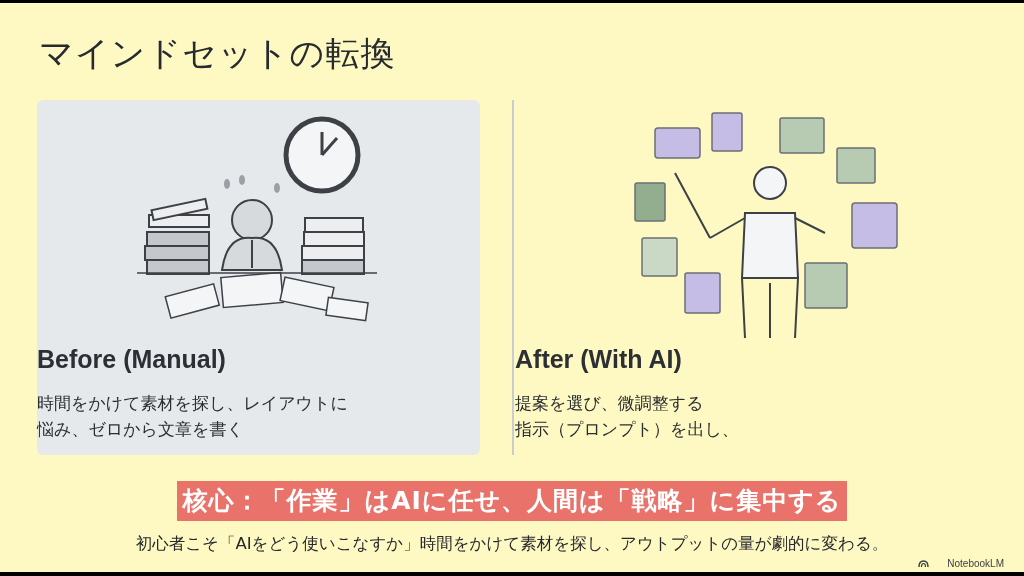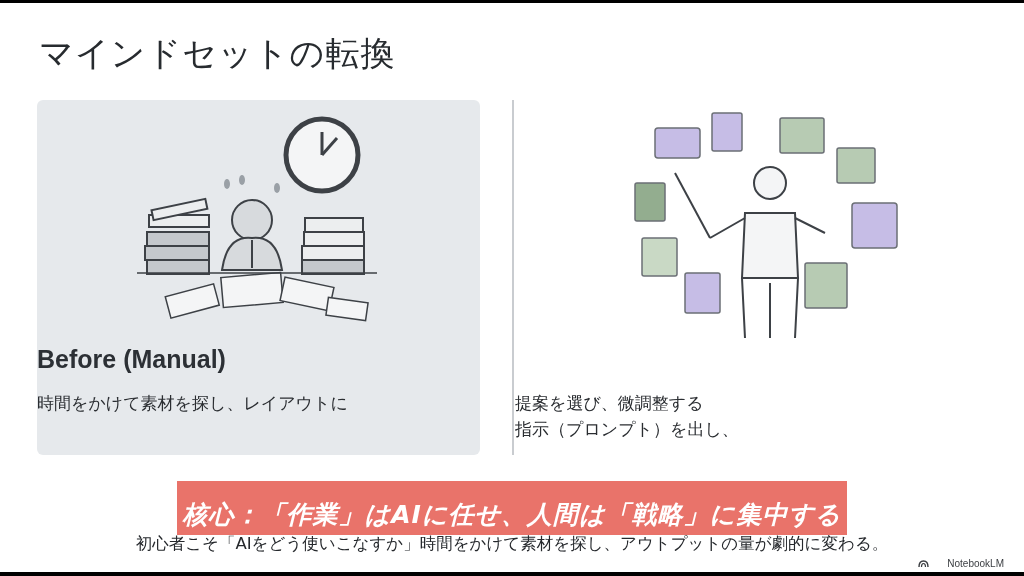--- a/index.html
+++ b/index.html
@@ -1,26 +1,26 @@
 <!DOCTYPE html>
 <html><head>
   <meta charset="utf-8">
   <style>
     html, body { margin: 0; padding: 0; background: #000; }
     body { width: 1024px; height: 576px; overflow: hidden; position: relative; font-family: "DejaVu Sans", "Liberation Sans", sans-serif; }
-    .slide { position: absolute; left: 0; top: 3px; width: 1024px; height: 570px; background: #ffffff; }
+    .slide { position: absolute; left: 0; top: 3px; width: 1024px; height: 570px; background: #fef9c3; }
     .title { position: absolute; left: 39px; top: 28px; font-size: 34px; color: #272b2f; letter-spacing: 1px; font-weight: 500; }
     .panel-left { position: absolute; left: 37px; top: 97px; width: 443px; height: 355px; background: #e6e9ec; border-radius: 6px; }
     .divider { position: absolute; left: 512px; top: 97px; width: 2px; height: 355px; background: #c9ccd0; }
     .panel-right { position: absolute; left: 520px; top: 97px; width: 480px; height: 355px; }
     .card-heading { position: absolute; width: 100%; text-align: left; font-family: "Liberation Sans", sans-serif; font-weight: bold; font-size: 25px; color: #2c3035; }
     .card-body { position: absolute; width: 100%; font-size: 17px; line-height: 26px; color: #2a2d31; }
     .illus { position: absolute; }
     .highlight-wrap { position: absolute; left: 0; top: 478px; width: 1024px; text-align: center; }
-    .highlight { display: inline-block; background: #e9736a; color: #ffffff; font-size: 25px; font-weight: bold; padding: 17px 6px 3px; line-height: 34px; letter-spacing: 1px; font-style: italic; }
+    .highlight { display: inline-block; background: #e9736a; color: #ffffff; font-size: 25px; font-weight: bold; padding: 3px 6px 3px; line-height: 34px; letter-spacing: 1px; }
     .subtext { position: absolute; left: 0; top: 530px; width: 1024px; text-align: center; font-size: 16.5px; color: #25282c; }
     .brand { position: absolute; right: 20px; top: 555px; font-family: "Liberation Sans", sans-serif; font-size: 10px; color: #3a3d41; display: flex; align-items: center; gap: 18px; }
     .bottom-bar { position: absolute; left: 0; bottom: 0; width: 1024px; height: 4px; background: #000; }
   </style>
 </head>
 <body>
 
 <div class="slide">
   <div class="title">マインドセットの転換</div>
 
@@ -64,20 +64,21 @@
         <rect x="95" y="165" width="60" height="30" transform="rotate(-5 125 180)"></rect>
         <rect x="40" y="180" width="50" height="22" transform="rotate(-15 65 190)"></rect>
         <rect x="155" y="172" width="50" height="24" transform="rotate(12 180 184)"></rect>
         <rect x="200" y="190" width="40" height="18" transform="rotate(8 220 199)"></rect>
       </g>
       <line x1="10" y1="163" x2="250" y2="163" stroke="#3d4146" stroke-width="1.5"></line>
     </svg>
     <div class="card-heading" style="top:245px">Before (Manual)</div>
     <div class="card-body" style="top:290px">
       <div>時間をかけて素材を探し、レイアウトに</div>
+      <div>悩み、ゼロから文章を書く</div>
     </div>
   </div>
 
   <div class="divider"></div>
 
   <div class="panel-right">
     <svg class="illus" style="left:110px;top:8px" width="280" height="230" viewBox="0 0 280 230">
 
       <g stroke="#6b6f75" stroke-width="1.5">
         <rect x="25" y="20" width="45" height="30" rx="3" fill="#c6bde6"></rect>
@@ -92,20 +93,21 @@
       </g>
 
       <g stroke="#3d4146" stroke-width="2" fill="#f4f5f6">
         <circle cx="140" cy="75" r="16"></circle>
         <path d="M115 105 L165 105 L168 170 L112 170 Z"></path>
         <path d="M112 170 L115 230 M168 170 L165 230 M140 175 L140 230"></path>
         <path d="M115 110 L80 130 M165 110 L195 125"></path>
         <line x1="80" y1="130" x2="45" y2="65"></line>
       </g>
     </svg>
+    <div class="card-heading" style="top:245px;left:-5px">After (With AI)</div>
     <div class="card-body" style="top:290px;left:-5px">
       <div>提案を選び、微調整する</div>
       <div>指示（プロンプト）を出し、</div>
     </div>
   </div>
 
   <div class="highlight-wrap">
     <span class="highlight">核心：「作業」はAIに任せ、人間は「戦略」に集中する</span>
   </div>
 

